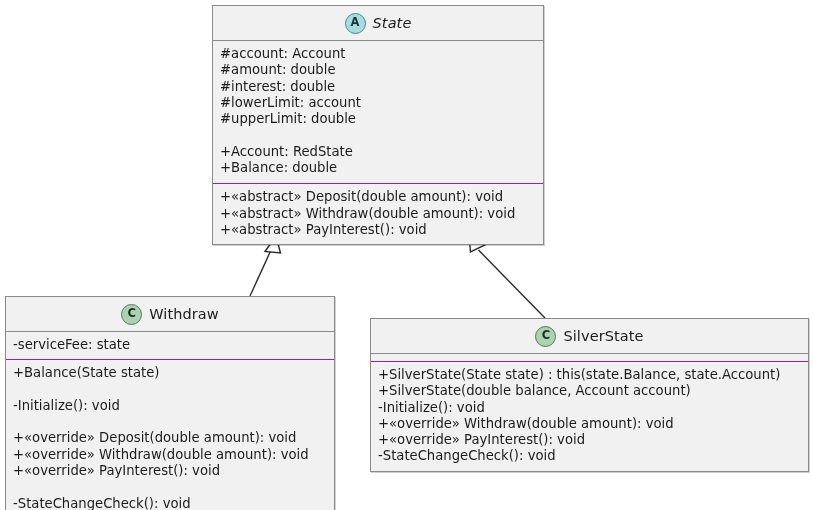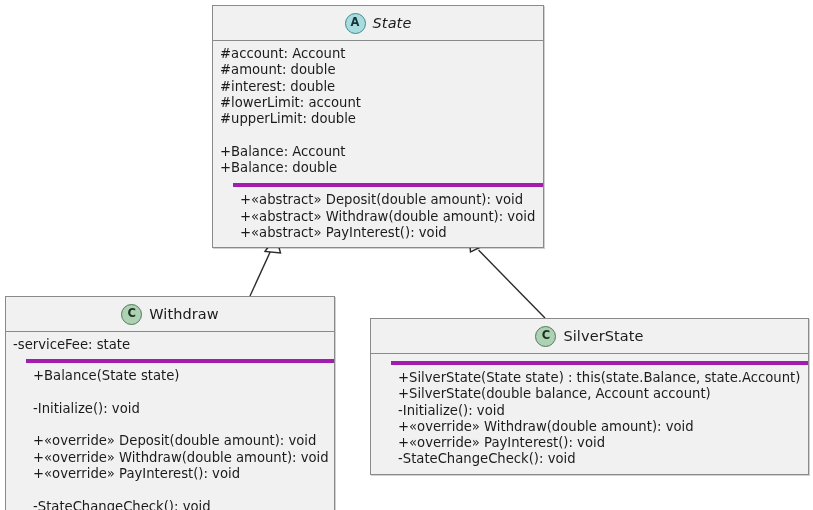--- a/index.html
+++ b/index.html
@@ -83,22 +83,21 @@
     border: 1px solid #4e7a5b;
     color: #17321f;
   }
 
   .compartment {
     box-sizing: border-box;
     padding: 5px 7px 6px 7px;
     background: #f1f1f1;
   }
   .compartment + .compartment {
-    border-top: 4px solid #a21caf;
-    margin-left: 20px;
+    border-top: 1px solid #a21caf;
   }
   .compartment.empty-compartment {
     padding: 0;
     height: 7px;
   }
 
   .member-line {
     font-size: 13.2px;
     line-height: 16.3px;
     white-space: nowrap;
@@ -138,21 +137,21 @@
       <span class="type-badge badge-abstract">A</span>
       <span class="class-title abstract-title">State</span>
     </div>
     <div class="compartment attributes">
       <div class="member-line">#account: Account</div>
       <div class="member-line">#amount: double</div>
       <div class="member-line">#interest: double</div>
       <div class="member-line">#lowerLimit: account</div>
       <div class="member-line">#upperLimit: double</div>
       <div class="member-line spacer-line"></div>
-      <div class="member-line">+Balance: Account</div>
+      <div class="member-line">+Account: RedState</div>
       <div class="member-line">+Balance: double</div>
     </div>
     <div class="compartment operations">
       <div class="member-line">+«abstract» Deposit(double amount): void</div>
       <div class="member-line">+«abstract» Withdraw(double amount): void</div>
       <div class="member-line">+«abstract» PayInterest(): void</div>
     </div>
   </div>
 
   <div class="uml-class" id="class-redstate">

